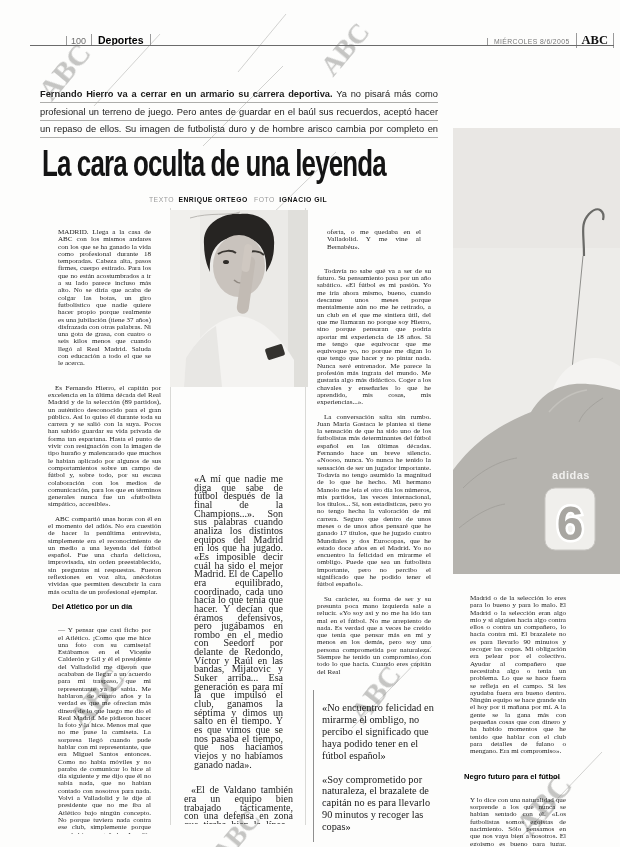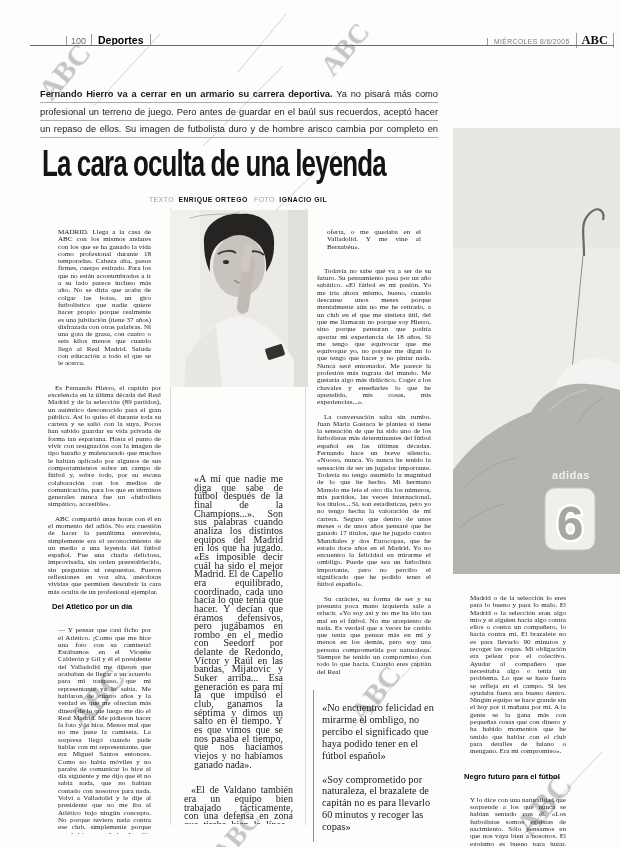--- a/index.html
+++ b/index.html
@@ -143,21 +143,21 @@
       <p class="p1">— Y pensar que casi ficho por el Atlético. ¡Como que me hice una foto con su camiseta! Estábamos en el Vicente Calderón y Gil y él el presidente del Valladolid me dijeron que acababan de llegar a un acuerdo para mi traspaso, que mi representante ya lo sabía. Me hablaron de cuatro años y la verdad es que me ofrecían más dinero de lo que luego me dio el Real Madrid. Me pidieron hacer la foto y la hice. Menos mal que no me puse la camiseta. La sorpresa llegó cuando pude hablar con mi representante, que era Miguel Santos entonces. Como no había móviles y no paraba de comunicar lo hice al día siguiente y me dijo que él no sabía nada, que no habían contado con nosotros para nada. Volví a Valladolid y le dije al presidente que no me iba al Atlético bajo ningún concepto. No porque tuviera nada contra ese club, simplemente porque me habían engañado. Le dije que o me iba al Madrid, que había hecho una</p>
     </div>
   <div class="col col3">
       <p class="p1">oferta, o me quedaba en el Valladolid. Y me vine al Bernabéu».</p>
       <p class="p">Todavía no sabe qué va a ser de su futuro. Su pensamiento pasa por un año sabático. «El fútbol es mi pasión. Yo me iría ahora mismo, bueno, cuando descanse unos meses porque mentalmente aún no me he retirado, a un club en el que me sintiera útil, del que me llamaran no porque soy Hierro, sino porque pensaran que podría aportar mi experiencia de 18 años. Si me tengo que equivocar que me equivoque yo, no porque me digan lo que tengo que hacer y no pintar nada. Nunca seré entrenador. Me parece la profesión más ingrata del mundo. Me gustaría algo más didáctico. Coger a los chavales y enseñarles lo que he aprendido, mis cosas, mis experiencias...».</p>
       <p class="p">La conversación salta sin rumbo. Juan María Gastaca le plantea si tiene la sensación de que ha sido uno de los futbolistas más determinantes del fútbol español en las últimas décadas. Fernando hace un breve silencio. «Noooo, nunca. Yo nunca he tenido la sensación de ser un jugador importante. Todavía no tengo asumido la magnitud de lo que he hecho. Mi hermano Manolo me leía el otro día los números, mis partidos, las veces internacional, los títulos... Sí, son estadísticas, pero yo no tengo hecha la valoración de mi carrera. Seguro que dentro de unos meses o de unos años pensaré que he ganado 17 títulos, que he jugado cuatro Mundiales y dos Eurocopas, que he estado doce años en el Madrid. Yo no encuentro la felicidad en mirarme el ombligo. Puede que sea un futbolista importante, pero no percibo el significado que he podido tener el fútbol español».</p>
       <p class="p">Su carácter, su forma de ser y su presunta poca mano izquierda sale a relucir. «Yo soy así y no me ha ido tan mal en el fútbol. No me arrepiento de nada. Es verdad que a veces he creído que tenía que pensar más en mí y menos en los demás, pero soy una persona comprometida por naturaleza. Siempre he tenido un compromiso con todo lo que hacía. Cuando eres capitán del Real</p>
     </div>
   <div class="quotes">
       <p class="q">«No encuentro felicidad en mirarme el ombligo, no percibo el significado que haya podido tener en el fútbol español»</p>
-      <p class="q">«Soy comprometido por naturaleza, el brazalete de capitán no es para llevarlo 60 minutos y recoger las copas»</p>
+      <p class="q">«Soy comprometido por naturaleza, el brazalete de capitán no es para llevarlo 90 minutos y recoger las copas»</p>
     </div>
   <div class="col col4">
       <p class="p1">Madrid o de la selección lo eres para lo bueno y para lo malo. El Madrid o la selección eran algo mío y si alguien hacía algo contra ellos o contra un compañero, lo hacía contra mí. El brazalete no es para llevarlo 90 minutos y recoger las copas. Mi obligación era pelear por el colectivo. Ayudar al compañero que necesitaba algo o tenía un problema. Lo que se hace fuera se refleja en el campo. Si les ayudaba fuera era bueno dentro. Ningún equipo se hace grande sin el hoy por ti mañana por mí. A la gente se la gana más con pequeñas cosas que con dinero y ha habido momentos que he tenido que hablar con el club para detalles de fulano o mengano. Era mi compromiso».</p>
       <h4 class="h">Negro futuro para el fútbol</h4>
       <p class="p1">Y lo dice con una naturalidad que sorprende a los que nunca se habían sentado con él. «Los futbolistas somos egoístas de nacimiento. Sólo pensamos en que nos vaya bien a nosotros. El egoísmo es bueno para jugar, para intentar ser titular, pero hay que respetar al</p>
     </div>
 
   <figure class="shirt">
     <svg width="167" height="446" viewBox="0 0 167 446">
       <rect x="0" y="0" width="167" height="446" fill="#edece9"></rect>

